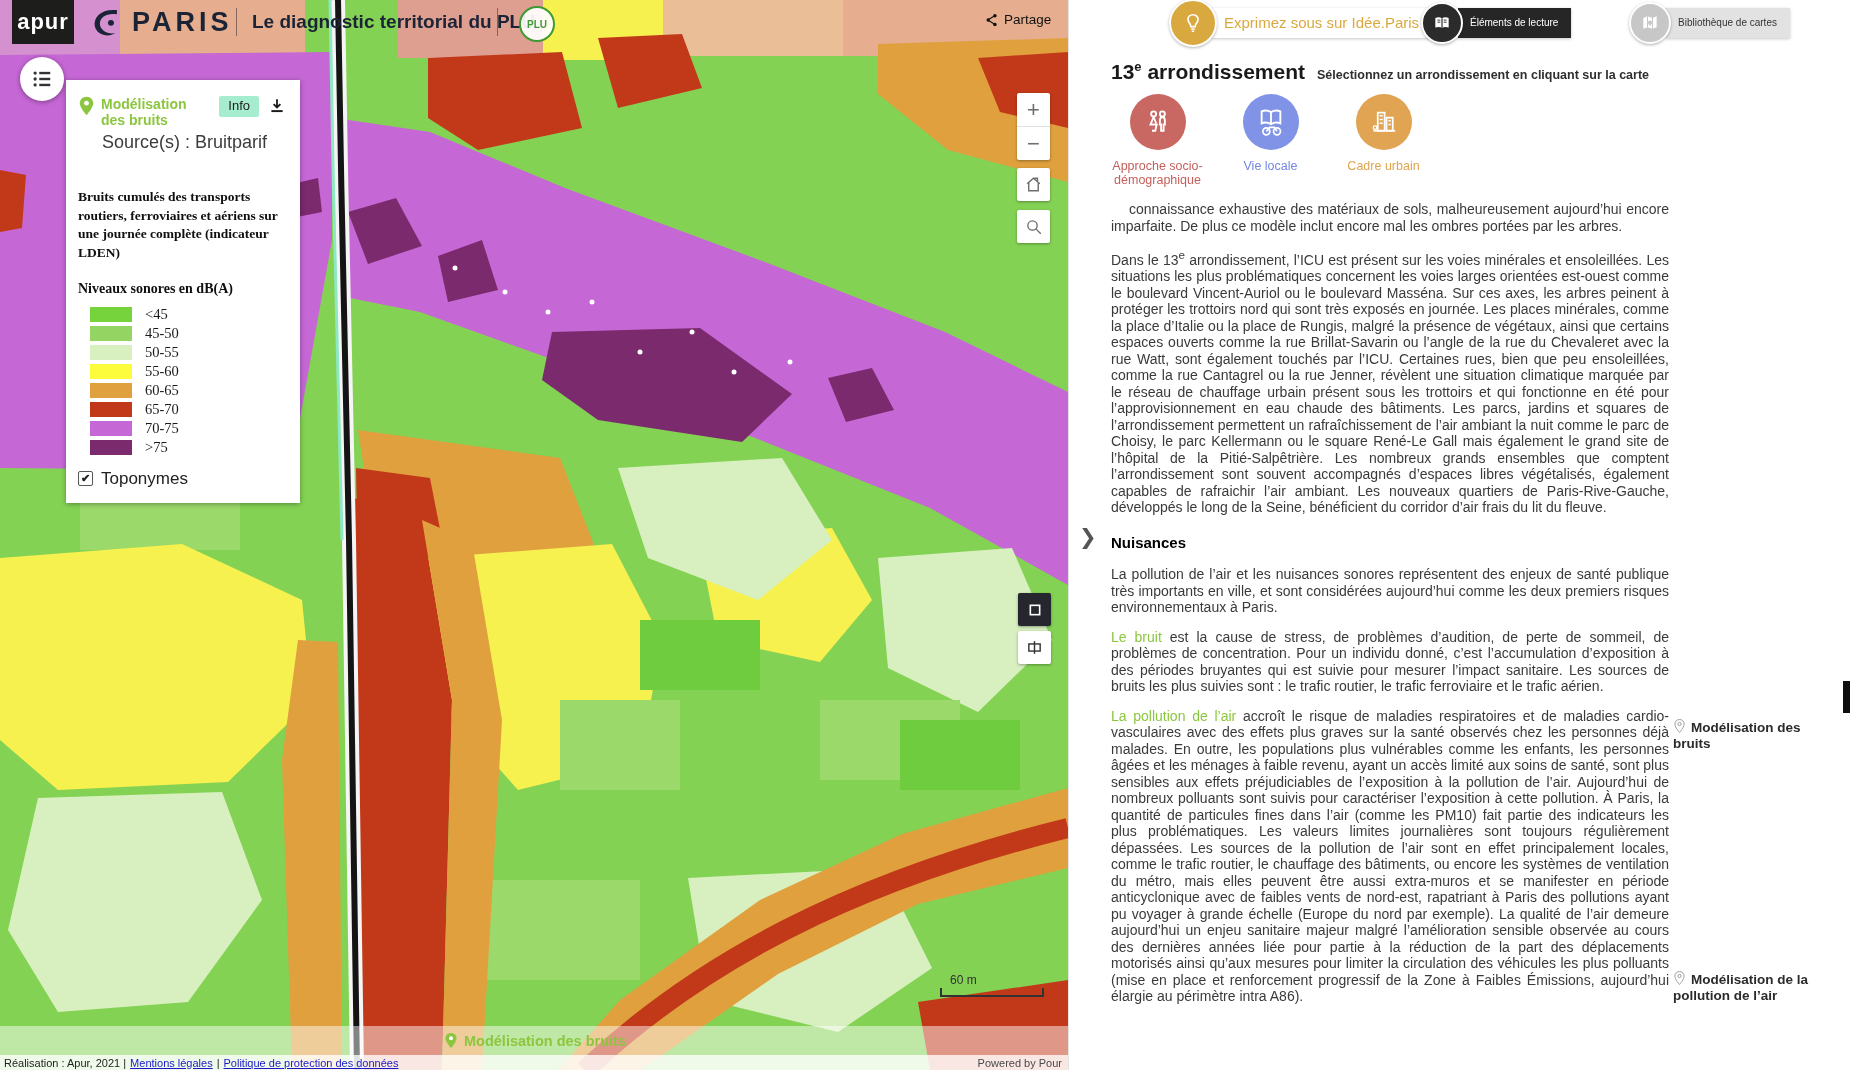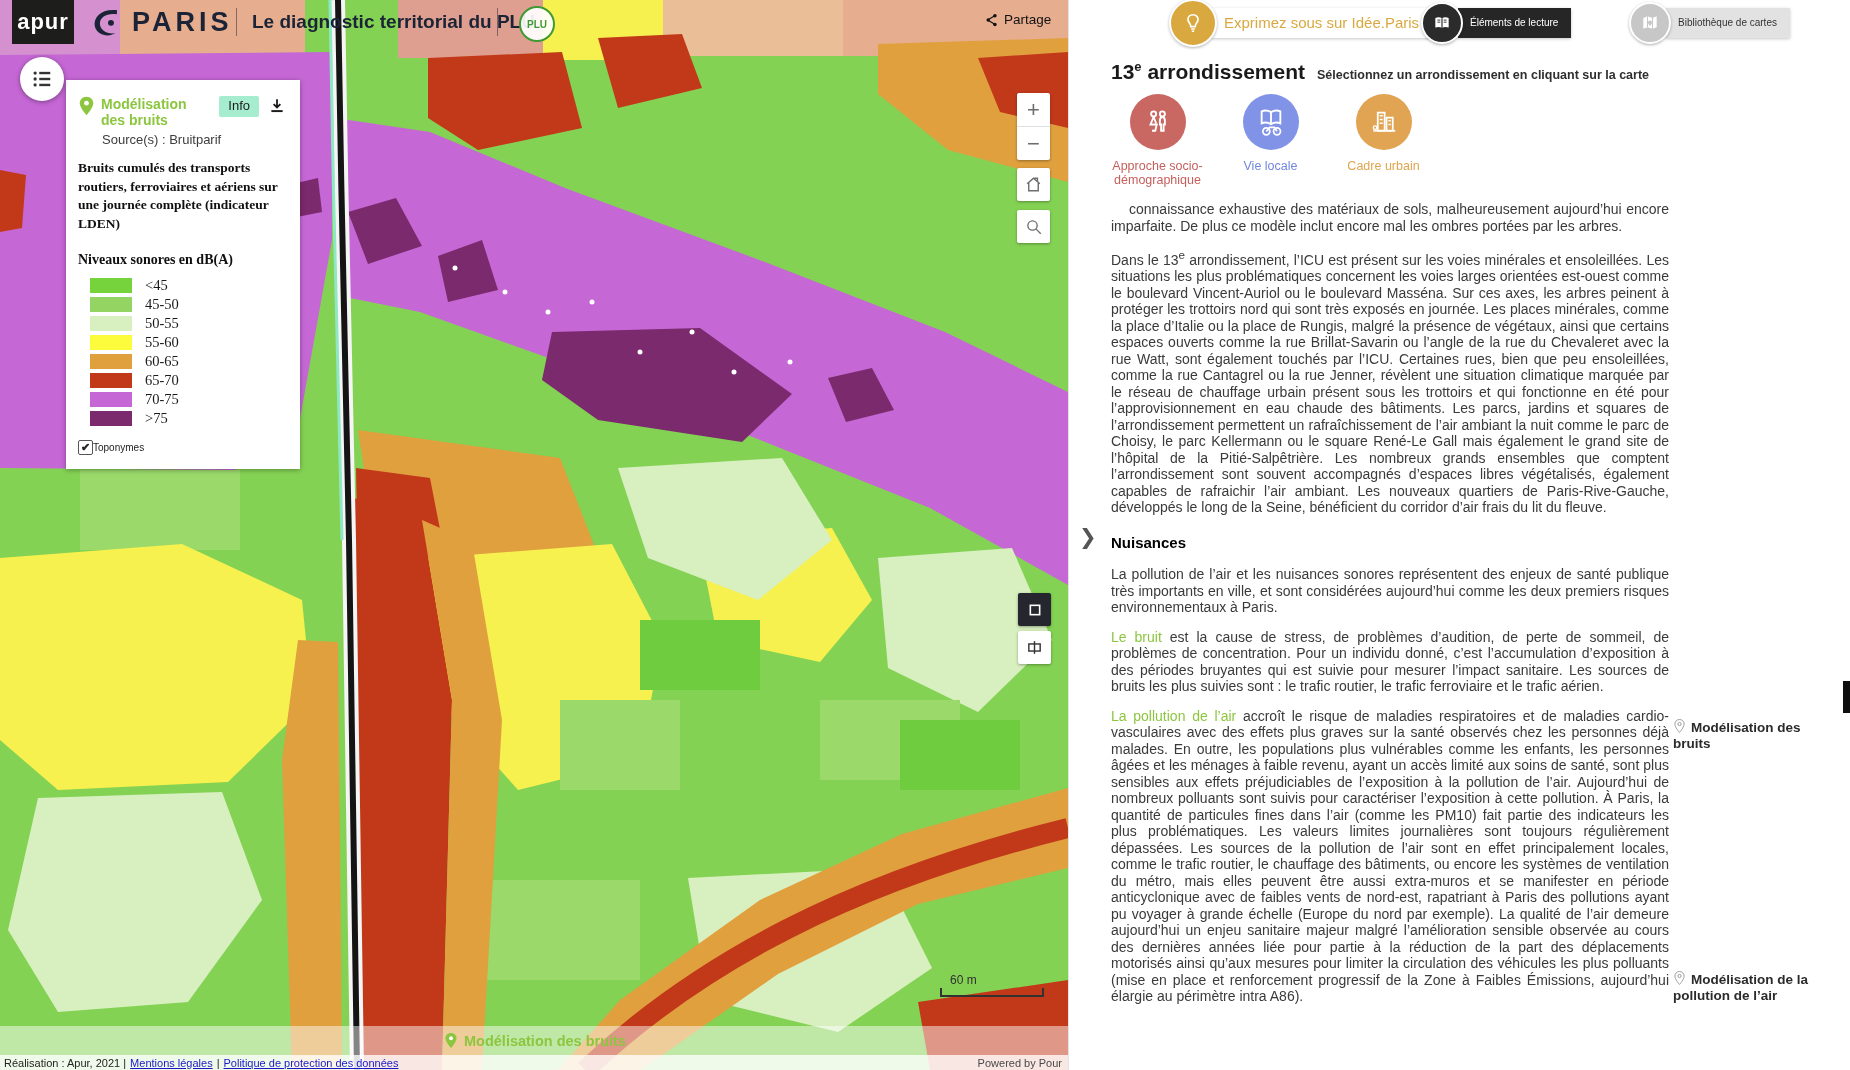--- a/index.html
+++ b/index.html
@@ -22,38 +22,38 @@
              font-size:13.5px;color:#111;cursor:pointer;}
   
   .list-fab{position:absolute;left:20px;top:57px;width:44px;height:44px;border-radius:50%;background:#fff;
             box-shadow:0 1px 5px rgba(0,0,0,.4);display:flex;align-items:center;justify-content:center;cursor:pointer;z-index:5;}
   .legend{position:absolute;left:66px;top:80px;width:234px;background:#fff;box-shadow:0 1px 5px rgba(0,0,0,.35);
           padding:16px 14px 14px 12px;box-sizing:border-box;z-index:4;}
   .legend-head{display:flex;align-items:flex-start;}
   .legend-title{color:#8cc63f;font-weight:bold;font-size:14px;line-height:1.15;width:96px;margin-left:6px;}
   .info-chip{background:#a6edd0;color:#1b1b1b;font-size:13px;padding:2px 9px;border-radius:2px;margin-left:auto;cursor:pointer;height:17px;}
   .dl-btn{margin-left:9px;cursor:pointer;margin-top:1px;}
-  .legend-source{margin:4px 0 0 24px;font-size:13px;color:#3c3c3c;}
-  .legend-desc{font-family:"Liberation Serif",serif;font-weight:bold;font-size:13.5px;line-height:1.38;color:#101010;margin-top:12px;}
+  .legend-source{margin:4px 0 0 24px;font-size:18px;color:#3c3c3c;}
+  .legend-desc{font-family:"Liberation Serif",serif;font-weight:bold;font-size:13.5px;line-height:1.38;color:#101010;margin-top:35px;}
   .legend-levels-title{font-family:"Liberation Serif",serif;font-weight:bold;font-size:14px;color:#101010;margin-top:18px;}
   .lvl-row{display:flex;align-items:center;height:19px;margin-left:12px;}
   .lvl-swatch{width:42px;height:15px;margin-right:13px;}
   .lvl-label{font-family:"Liberation Serif",serif;font-size:14.5px;color:#1a1a1a;}
   .legend-levels{margin-top:8px;}
   .legend-lines{margin-top:16px;}
   .line-row{display:flex;align-items:center;height:21px;margin-left:2px;}
   .line-sample{width:56px;margin-right:12px;}
   .line-sample.w1{height:2px;}
   .line-sample.w2{height:4px;}
   .line-sample.w3{height:3px;}
   .line-label{font-family:"Liberation Serif",serif;font-size:13.5px;color:#1a1a1a;}
   .topo-row{display:flex;align-items:center;margin-top:12px;}
   .checkbox{width:13px;height:13px;border:1.5px solid #555;border-radius:2px;background:#fff;
             display:flex;align-items:center;justify-content:center;font-size:11px;color:#222;font-weight:bold;cursor:pointer;}
-  .topo-label{font-size:10px;color:#222;}
+  .topo-label{font-size:17px;color:#222;margin-left:8px;}
   
   .mapbtn{position:absolute;width:33px;height:33px;background:#fff;box-shadow:0 1px 3px rgba(0,0,0,.35);
           display:flex;align-items:center;justify-content:center;color:#6e6e6e;cursor:pointer;border-radius:2px;}
   .zoomgroup{position:absolute;left:1017px;top:93px;width:33px;background:#fff;box-shadow:0 1px 3px rgba(0,0,0,.35);border-radius:2px;}
   .zoomgroup .z{height:33px;display:flex;align-items:center;justify-content:center;color:#6e6e6e;font-size:22px;cursor:pointer;}
   .zoomgroup .z+.z{border-top:1px solid #e0e0e0;}
   .btn-dark{background:#26262e !important;color:#fff !important;}
   .scalebar{position:absolute;left:940px;top:973px;width:104px;color:#323232;}
   .scalebar .lbl{font-size:12px;margin-left:10px;margin-bottom:1px;}
   .scalebar .bar{height:7px;border-left:2px solid #323232;border-right:2px solid #323232;border-bottom:2px solid #323232;}

